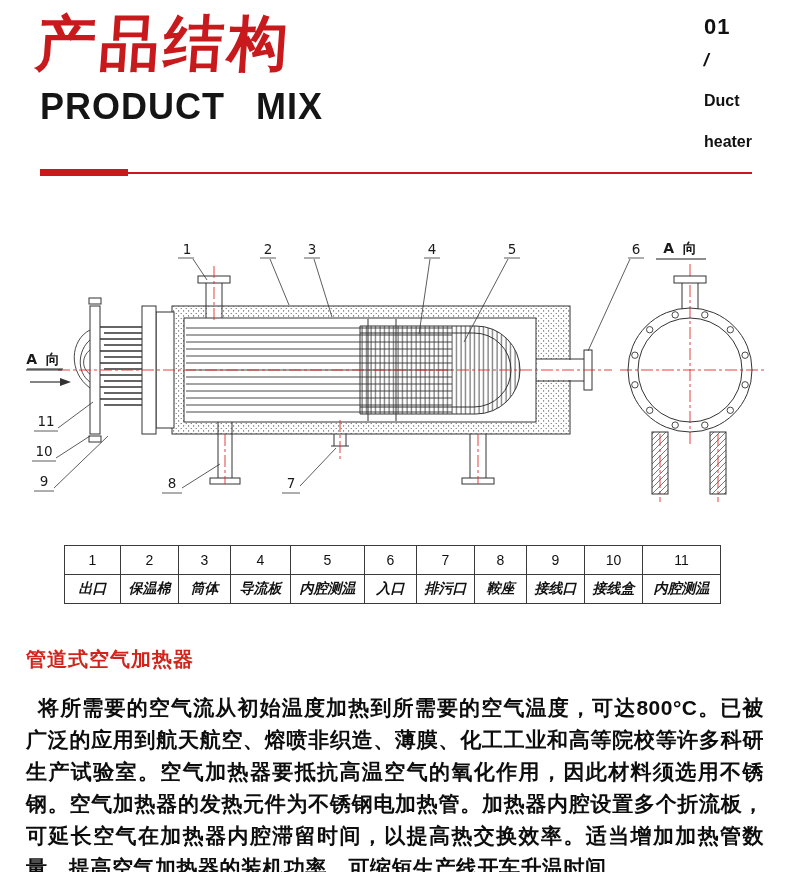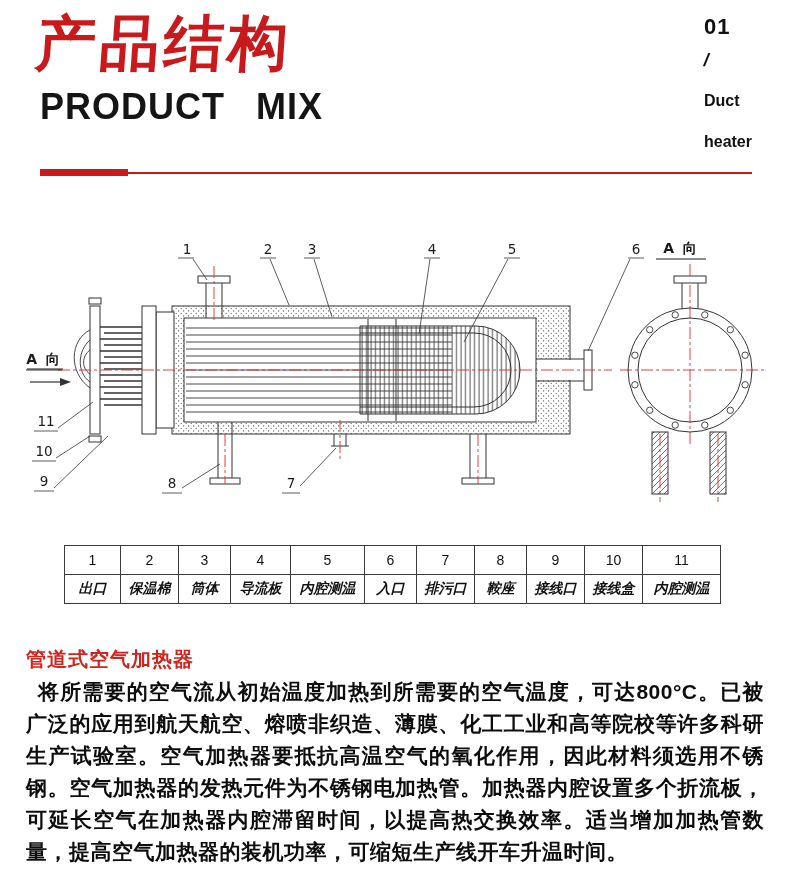--- a/index.html
+++ b/index.html
@@ -29,21 +29,21 @@
 
   
   .parts { position:absolute; left:64px; top:545px; border-collapse:collapse; table-layout:fixed; }
   .parts td { border:1.5px solid #3a3a3a; text-align:center; vertical-align:middle;
               height:29px; font-size:14px; padding:0 2px; white-space:nowrap; }
   .parts tr.nums td { font-weight:500; }
   .parts tr.labs td { font-weight:600;font-style:italic; }
 
   
   .section { position:absolute; left:26px; top:646px; width:738px; }
-  .section h2 { color:#d0241c; font-size:20px; font-weight:800; margin-bottom:3px; letter-spacing:1px; }
+  .section h2 { color:#d0241c; font-size:20px; font-weight:800; margin-bottom:19px; letter-spacing:1px; }
   .section p  { font-size:21px; font-weight:600; line-height:32px; text-align:justify;
                 letter-spacing:0.5px; text-indent:12px; color:#0d0d0d; }
 </style>
 </head>
 <body>
 
 <div class="page">
 
   <div class="title-cn">产品结构</div>
   <div class="title-en">PRODUCT MIX</div>

